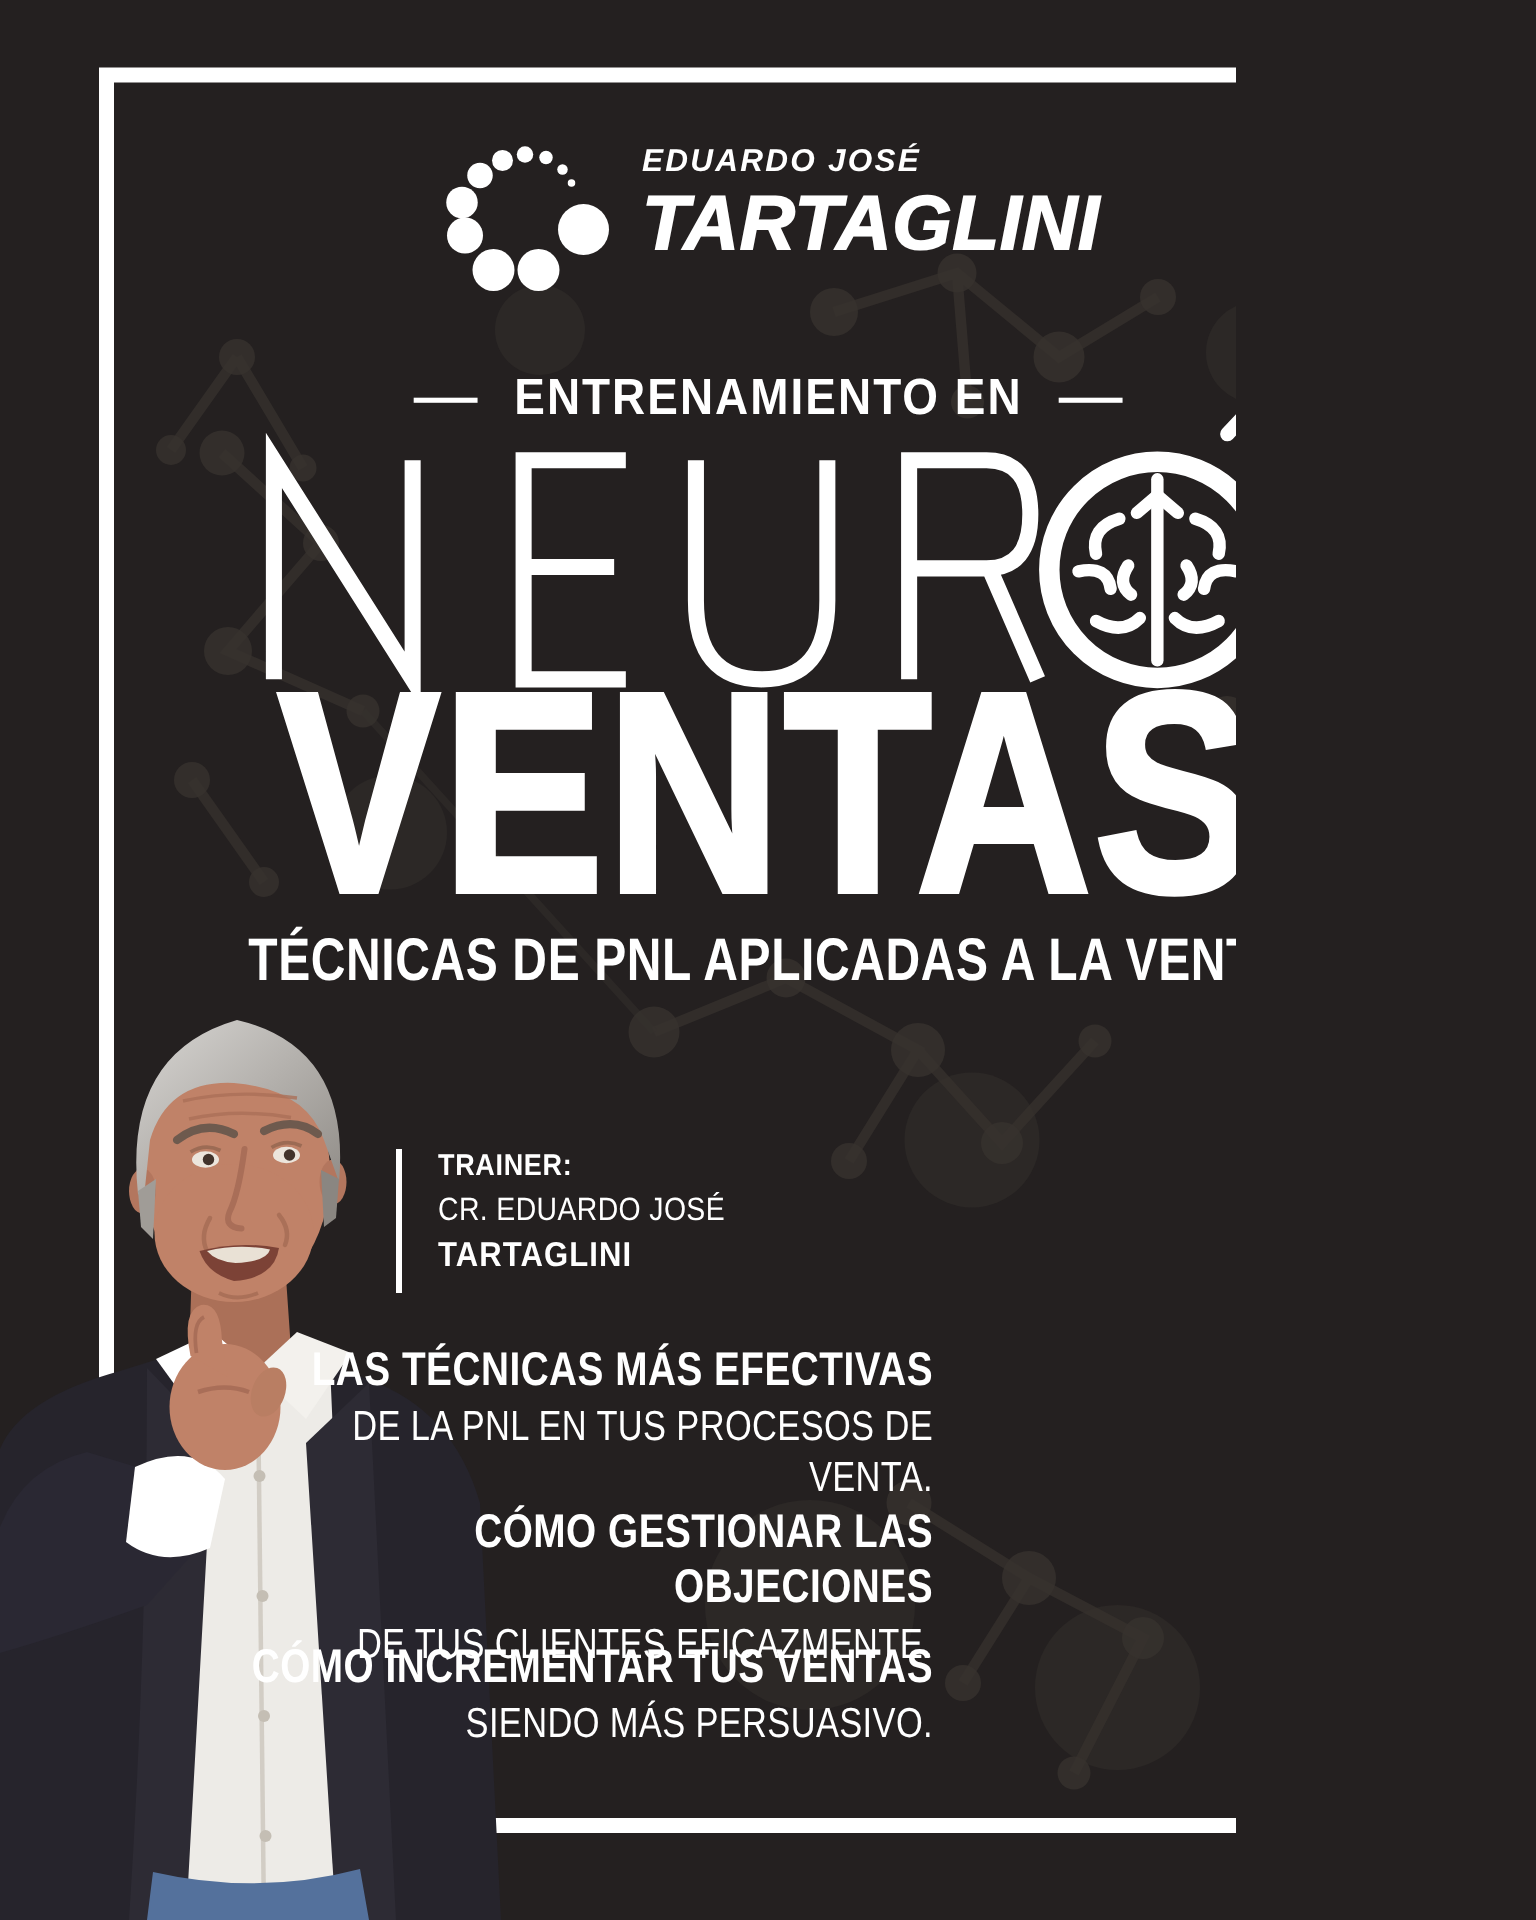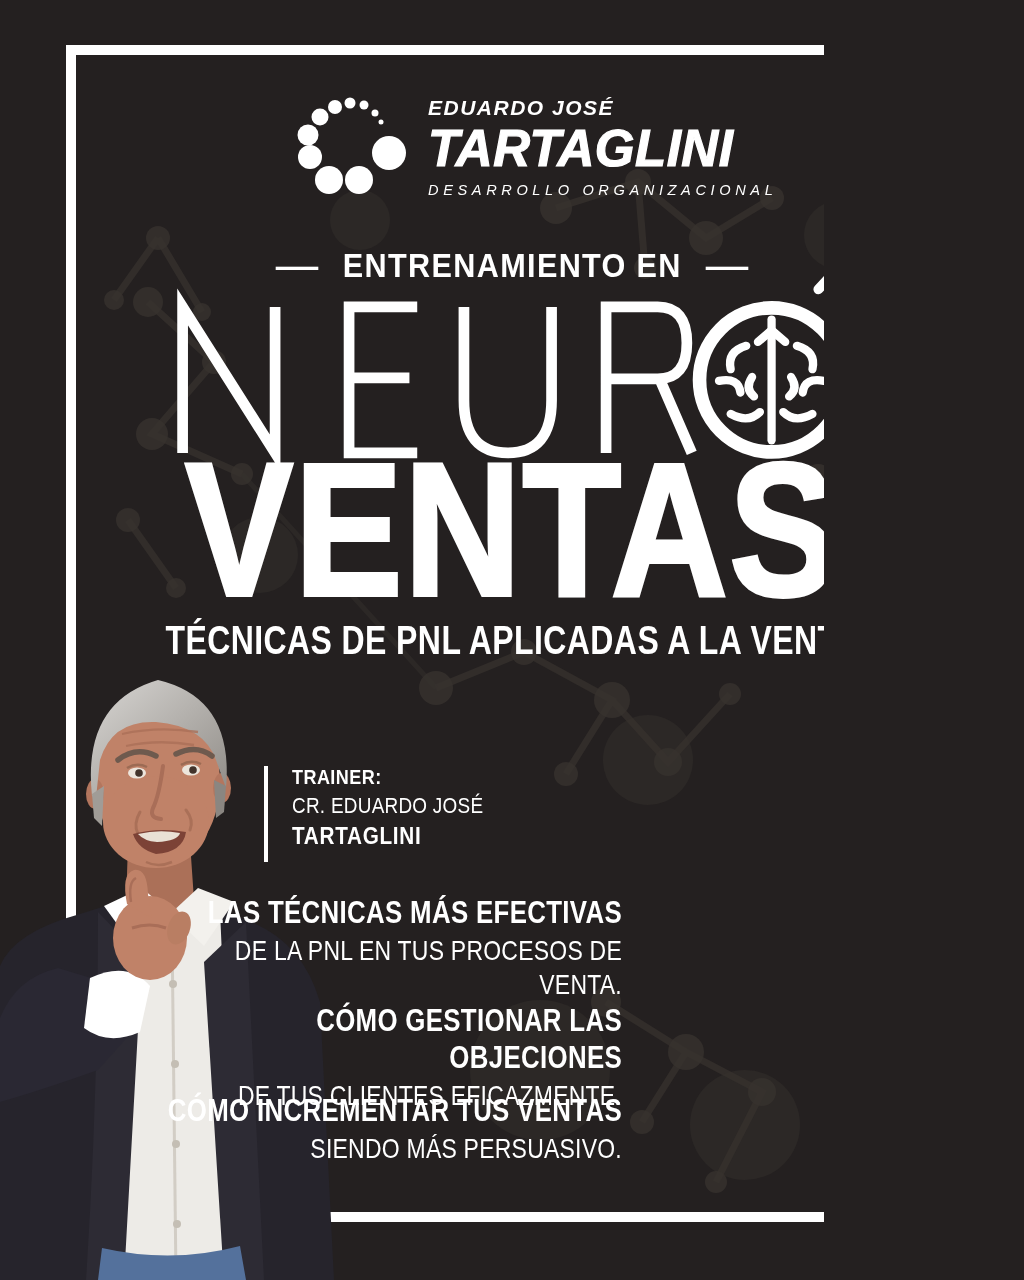--- a/index.html
+++ b/index.html
@@ -123,21 +123,20 @@
         <circle cx="43" cy="19" r="7"></circle>
           <circle cx="58" cy="15" r="5.5"></circle>
         <circle cx="72" cy="17" r="4.5"></circle>
           <circle cx="83" cy="25" r="3.5"></circle>
         <circle cx="89" cy="34" r="2.5"></circle>
       </g>
     </svg>
     <div class="logo-text">
       <div class="logo-top">EDUARDO JOSÉ</div>
       <div class="logo-main">TARTAGLINI</div>
-      <div class="logo-tag">DESARROLLO ORGANIZACIONAL</div>
     </div>
   </header>
 
   <div class="kicker">
     <span class="kdash">—</span>
     <span class="kicker-text">ENTRENAMIENTO EN</span>
     <span class="kdash">—</span>
   </div>
 
   <div class="neuro">

